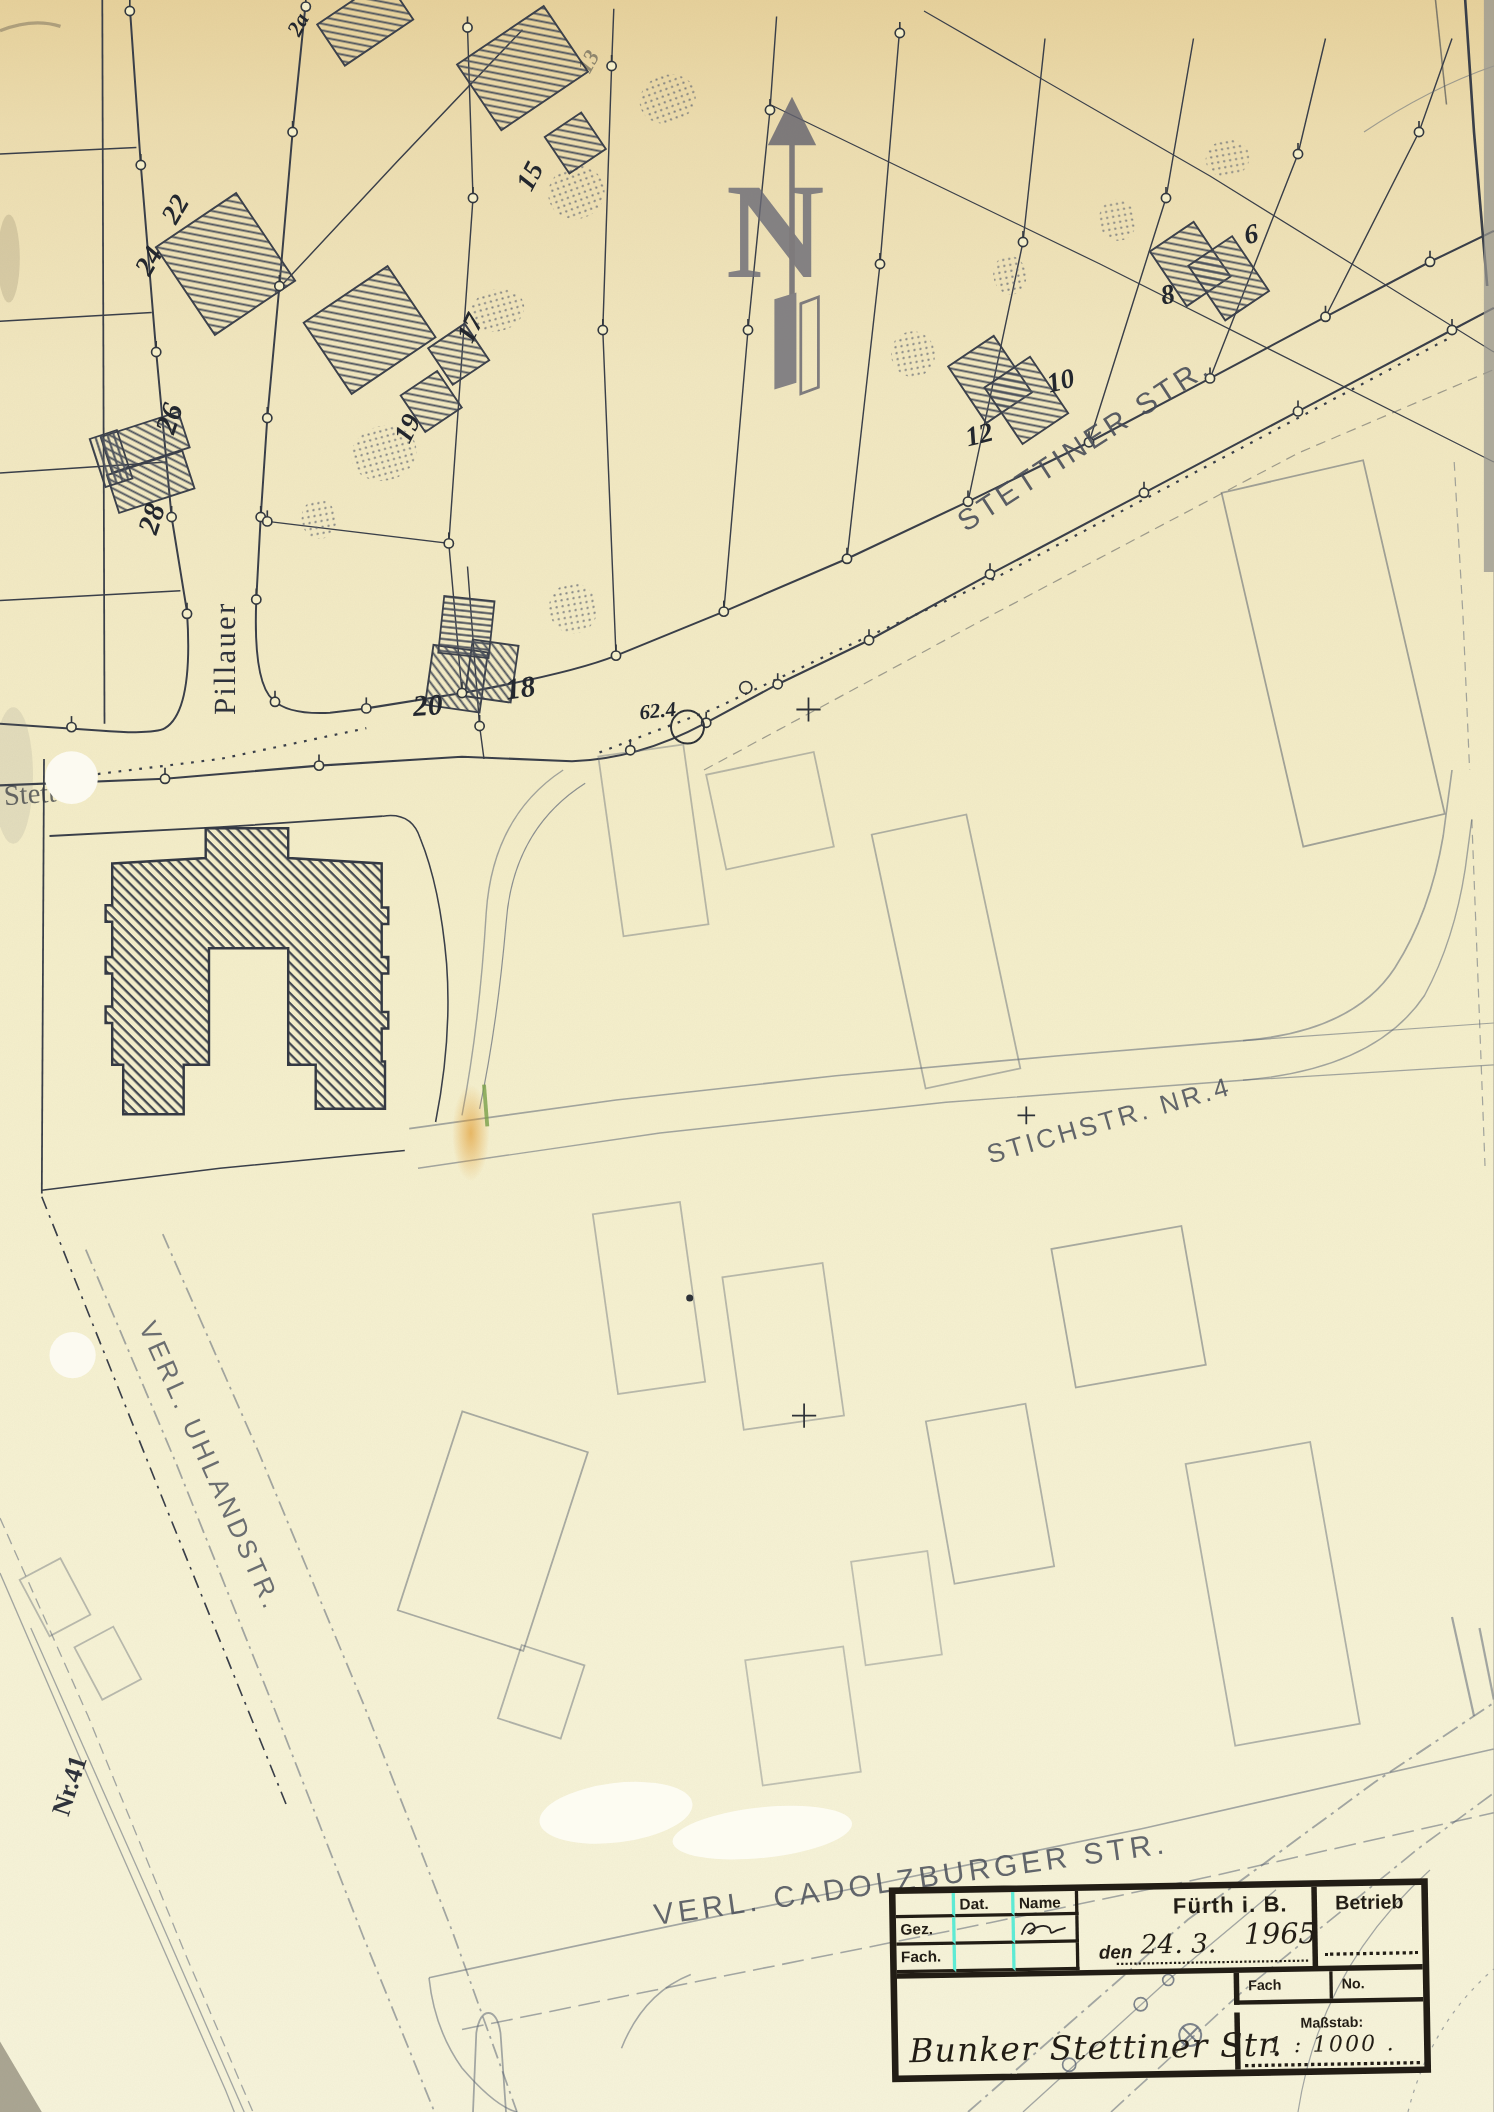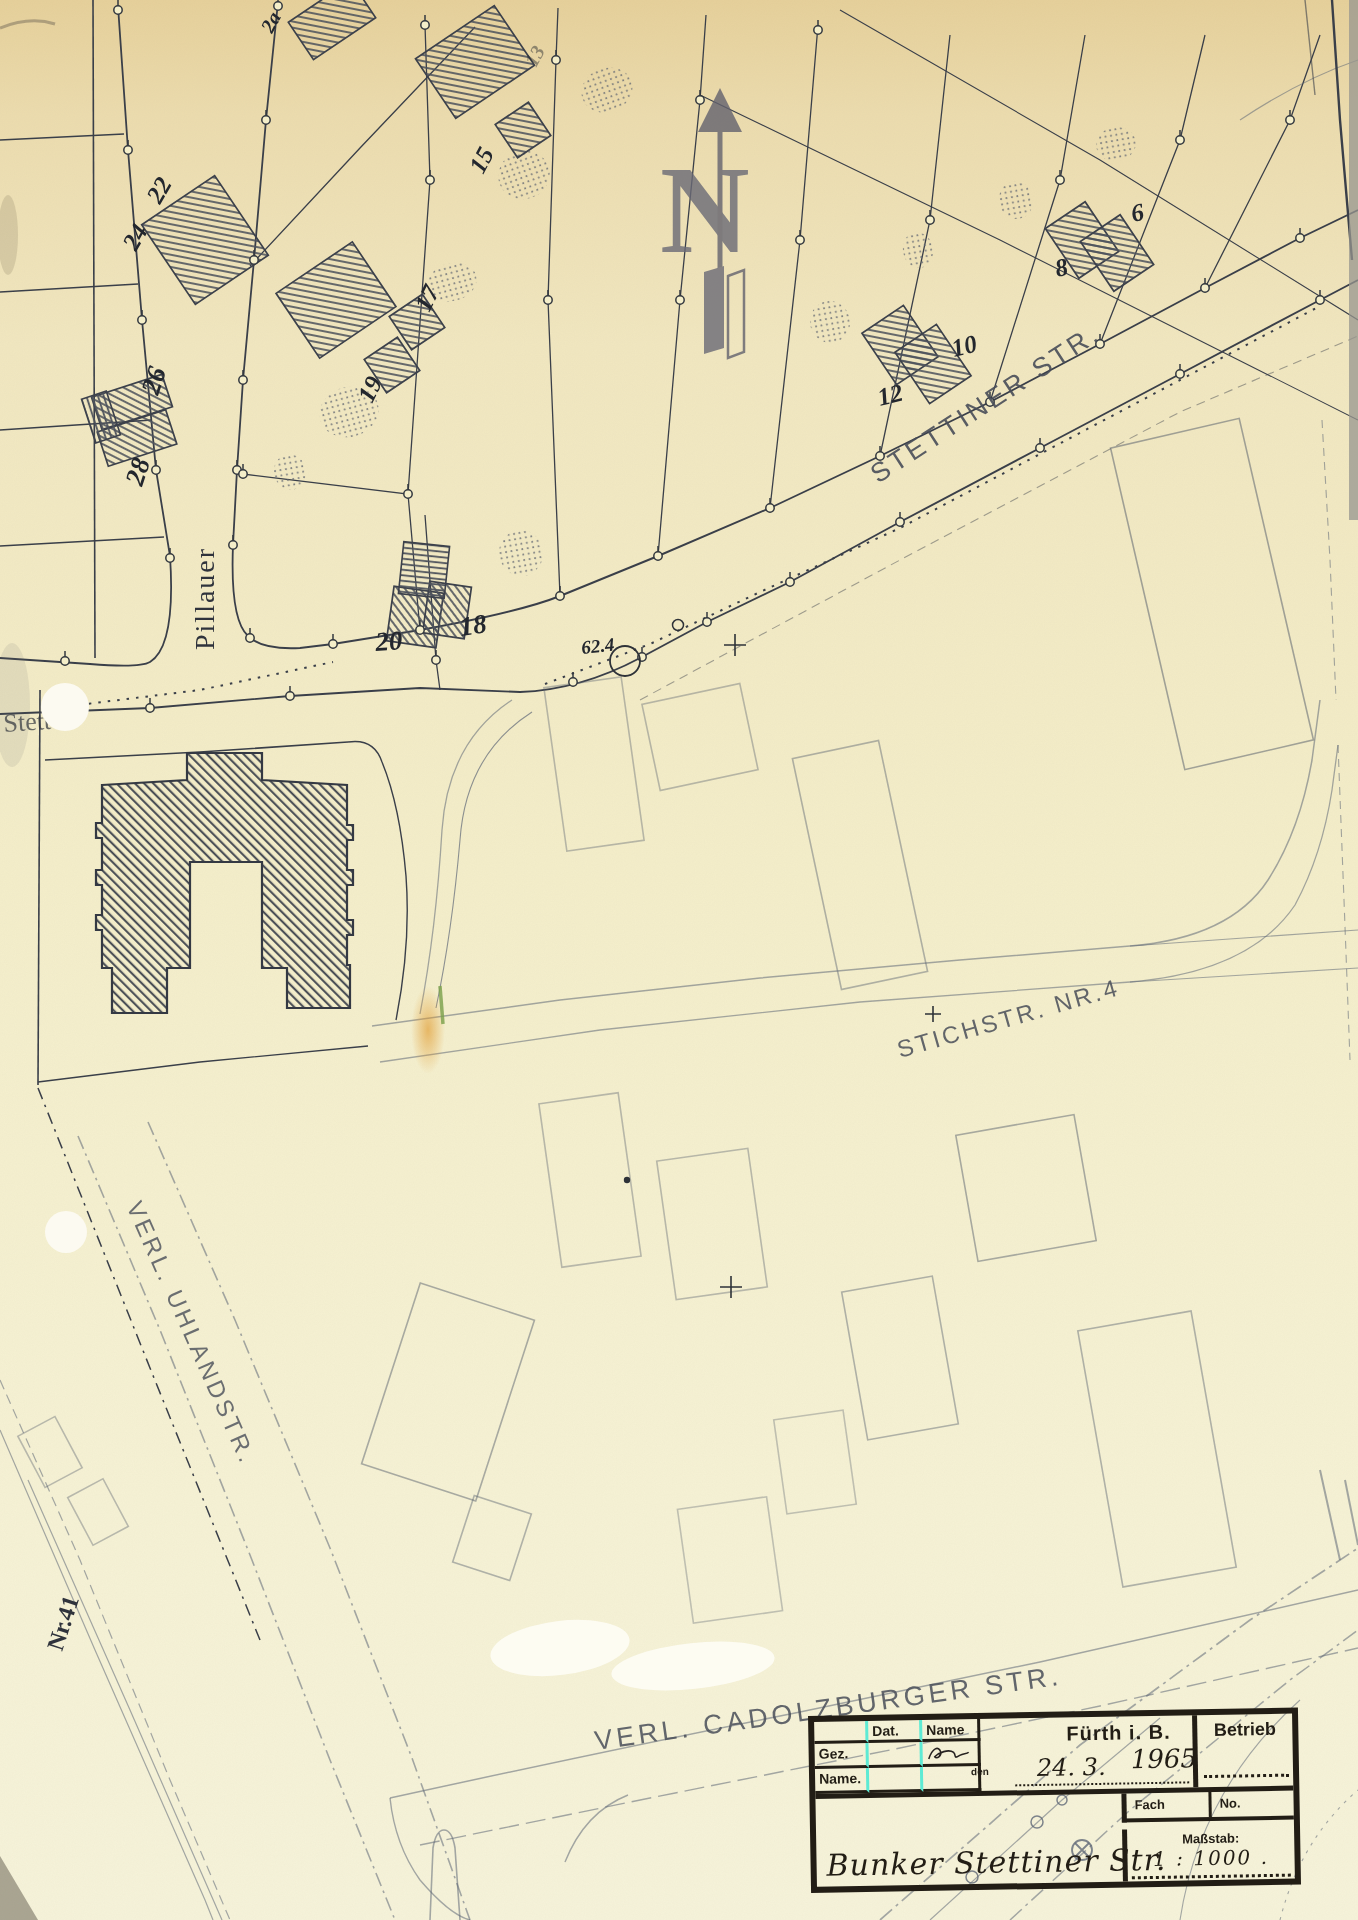--- a/index.html
+++ b/index.html
@@ -13,21 +13,21 @@
   .tb .top{position:absolute;left:0;top:0;right:0;height:72px;border-bottom:5px solid #221d15;}
   .tb .grid{position:absolute;left:0;top:0;width:166px;height:72px;display:grid;
             grid-template-columns:54px 54px 58px;grid-template-rows:22px 25px 25px;}
   .tb .grid div{border-right:3px solid #5eead4;border-bottom:3px solid #221d15;
                 font-weight:bold;font-size:14px;padding:2px 4px 0 4px;box-sizing:border-box;}
   .tb .grid div:nth-child(3n){border-right:3px solid #221d15;}
   .tb .city{position:absolute;left:252px;top:5px;font-weight:bold;font-size:20px;letter-spacing:1px;}
   .tb .betrieb{position:absolute;left:378px;top:0;width:100px;height:72px;border-left:5px solid #221d15;box-sizing:border-box;}
   .tb .betrieb .lbl{font-weight:bold;font-size:18px;text-align:center;margin-top:5px;}
   .tb .betrieb .dots{position:absolute;left:6px;right:4px;bottom:9px;border-bottom:3px dotted #221d15;}
-  .tb .den{position:absolute;left:156px;top:47px;font-weight:bold;font-size:10px;}
+  .tb .den{position:absolute;left:184px;top:47px;font-weight:bold;font-size:17px;font-style:italic;}
   .tb .dleader{position:absolute;left:200px;top:66px;width:174px;border-bottom:2.5px dotted #221d15;}
   .hand{font-family:"DejaVu Serif","Liberation Serif",serif;font-style:italic;}
   .tb .dateval{position:absolute;left:222px;top:36px;font-size:24px;}
   .tb .yearval{position:absolute;left:316px;top:28px;font-size:26px;}
   .tb .bottom{position:absolute;left:0;top:77px;right:0;bottom:0;}
   .tb .rcol{position:absolute;right:0;top:0;width:172px;height:100%;}
   .tb .fachrow{position:absolute;top:0;left:0;right:0;height:29px;border-left:5px solid #221d15;
                border-bottom:4px solid #221d15;display:flex;box-sizing:border-box;}
   .tb .fachrow span{flex:1;font-weight:bold;font-size:13px;padding:4px 8px 0 8px;box-sizing:border-box;}
   .tb .fachrow span:first-child{border-right:3px solid #221d15;}
@@ -392,21 +392,21 @@
       <div></div>
       <div>Dat.</div>
       <div>Name</div>
       <div>Gez.</div>
       <div></div>
       <div>
         <svg class="sig" width="44" height="18" viewBox="0 0 44 18">
           <path d="M2,14 C6,3 12,1 14,7 C15,11 10,15 8,12 C12,8 22,4 27,8 C30,11 26,15 33,11 C37,9 40,10 42,8" stroke="#262220" stroke-width="1.6" fill="none"></path>
         </svg>
       </div>
-      <div>Name.</div>
+      <div>Fach.</div>
       <div></div>
       <div></div>
     </div>
     <div class="city">Fürth i. B.</div>
     <div class="betrieb">
       <div class="lbl">Betrieb</div>
       <div class="dots"></div>
     </div>
     <div class="den">den</div>
     <div class="dleader"></div>

